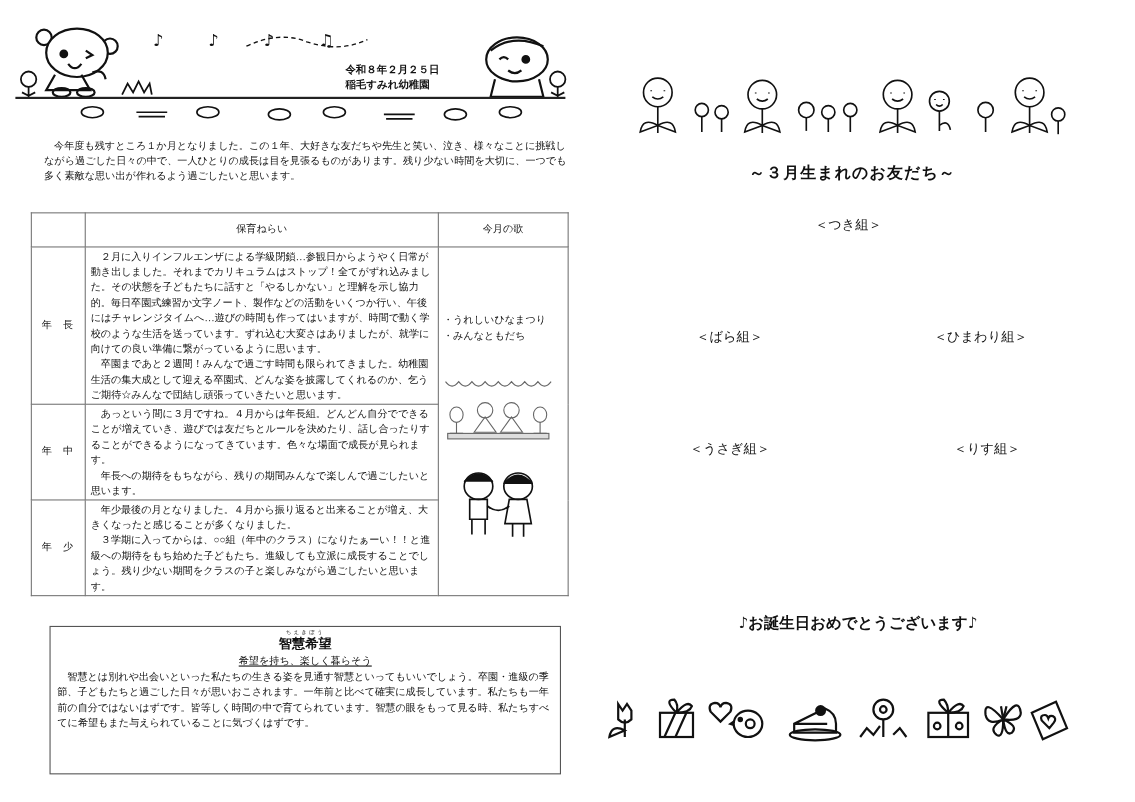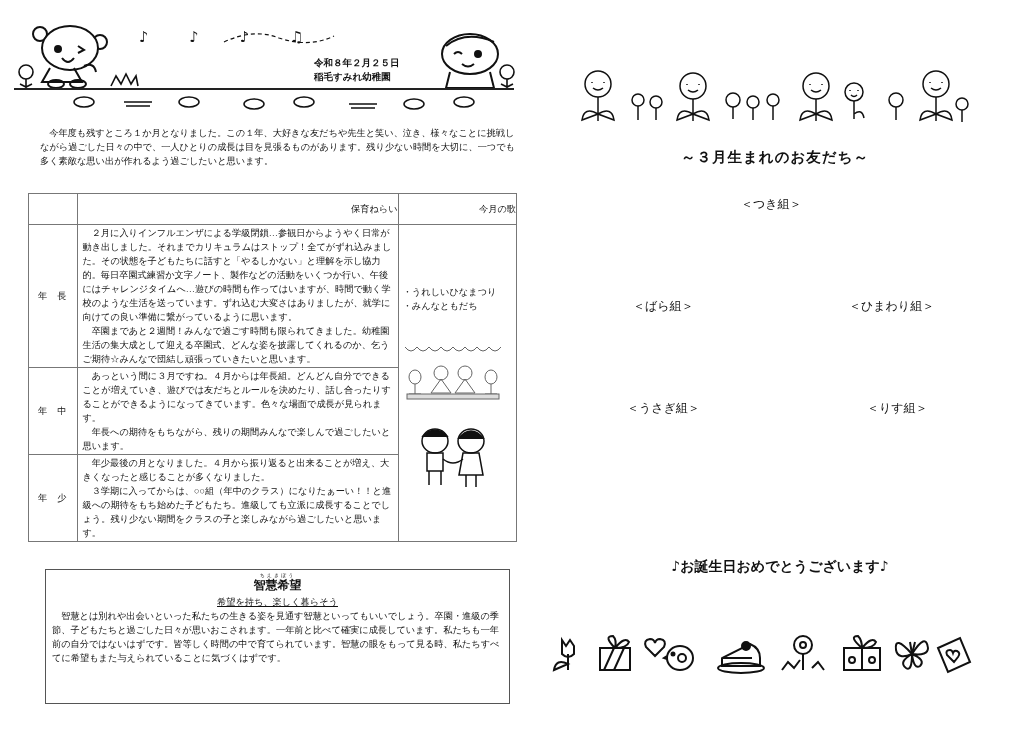--- a/index.html
+++ b/index.html
@@ -30,21 +30,21 @@
     text-indent: 1em;
     margin-left: 12px;
   }
 
   
   .plan-table {
     left: 28px; top: 193px; width: 489px; border-collapse: collapse;
     font-size: 9.2px; line-height: 14px;
   }
   .plan-table td, .plan-table th { border: 1px solid #777; vertical-align: middle; padding: 0; }
-  .plan-table th { font-weight: normal; height: 30px; text-align: right; }
+  .plan-table th { font-weight: normal; height: 30px; text-align: center; }
   .col-grade { width: 42px; text-align: center; letter-spacing: 10px; padding-left: 8px !important; border-radius: 18px; }
   .col-aim { width: 334px; padding: 1px 2px 1px 4px !important; }
   .col-song { width: 110px; vertical-align: top !important; padding: 0 4px !important; }
   .aim-p { text-indent: 1em; margin: 0; font-family: Liberation Serif, serif; }
   .songs { margin-top: 60px; }
   .song-item { white-space: nowrap; }
   .hina { width: 100px; height: 60px; margin-top: 28px; }
   .kids { width: 100px; height: 70px; margin-top: 20px; }
 
   

